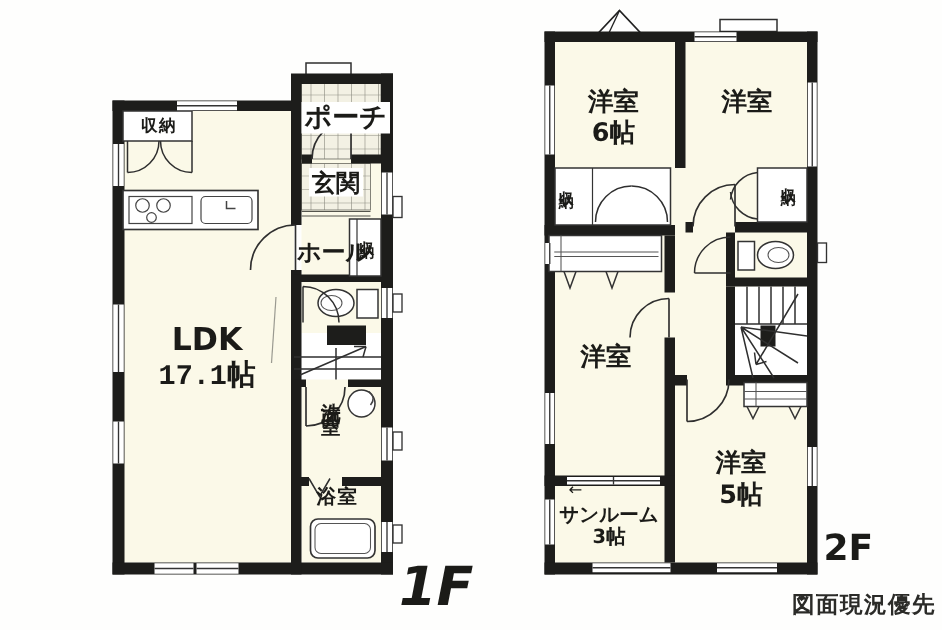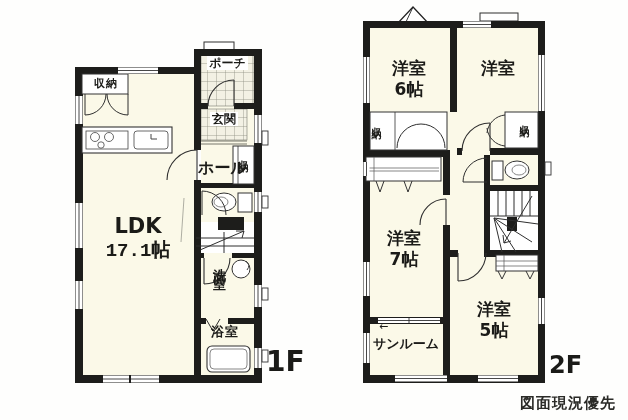--- a/index.html
+++ b/index.html
@@ -4,39 +4,39 @@
 <style>
   html,body{margin:0;padding:0;background:#fff;}
   .stage{position:relative;width:628px;height:420px;background:#fefefd;overflow:hidden;
          font-family:"DejaVu Sans","Liberation Sans",sans-serif;}
   svg{position:absolute;left:0;top:0;}
   .lbl{position:absolute;font-weight:600;color:#1b1b18;white-space:nowrap;line-height:1.22;}
   .c{text-align:center;}
   .v{writing-mode:vertical-rl;text-orientation:upright;line-height:1;}
   .bg{background:#fff;padding:0 2px;}
   #l-closet1f{left:84px;top:77px;width:44px;font-size:11px;text-align:center;letter-spacing:1px;}
-  #l-porch{left:201px;top:56px;width:53px;font-size:12px;text-align:center;}
-  #l-genkan{left:201px;top:112px;width:46px;font-size:12px;text-align:center;}
+  #l-porch{left:201px;top:68px;width:53px;font-size:18px;text-align:left;}
+  #l-genkan{left:201px;top:112px;width:46px;font-size:16px;text-align:center;}
   #l-hall{left:198px;top:158px;width:38px;font-size:16px;text-align:center;}
   #l-hallcloset{left:238px;top:152px;font-size:10px;letter-spacing:2px;}
   #l-ldk{left:88px;top:203px;width:100px;text-align:center;}
   #l-ldk .n{font-size:21px;margin-top:11px;} #l-ldk .s{font-size:19px;font-family:Liberation Mono, monospace;}
   #l-wash{left:213px;top:258px;font-size:13px;letter-spacing:4px;}
   #l-bath{left:189px;top:324px;width:50px;font-size:13px;text-align:right;letter-spacing:1px;}
-  #l-f1{left:266px;top:345px;font-size:28px;font-weight:600;}
+  #l-f1{left:266px;top:370px;font-size:36px;font-weight:600;font-style:italic;}
   #l-b6{left:369px;top:58px;width:80px;text-align:center;font-size:17px;}
   #l-b55{left:458px;top:58px;width:80px;text-align:center;font-size:17px;}
   #l-c2l{left:371px;top:119px;font-size:10px;letter-spacing:2px;}
   #l-c2r{left:519px;top:117px;font-size:10px;letter-spacing:2px;}
   #l-b7{left:365px;top:228px;width:78px;text-align:center;font-size:17px;}
   #l-b5{left:455px;top:299px;width:78px;text-align:center;font-size:17px;}
   #l-sun{left:362px;top:336px;width:88px;text-align:center;font-size:13px;line-height:1.18;}
   #l-arrow{left:379px;top:320px;font-size:11px;font-weight:400;}
   #l-f2{left:549px;top:351px;font-size:24px;font-weight:600;}
-  #l-stamp{left:520px;top:394px;width:104px;font-size:15px;font-weight:700;text-align:left;
+  #l-stamp{left:520px;top:394px;width:104px;font-size:15px;font-weight:700;text-align:right;
            letter-spacing:1px;color:#2b2b28;}
 </style>
 </head>
 <body>
 
 <div class="stage">
 
 <svg width="628" height="420" viewBox="0 0 628 420">
   <defs>
     <pattern id="tile" width="9" height="9" patternUnits="userSpaceOnUse">
@@ -284,27 +284,27 @@
   <div>洋室</div>
   <div>6帖</div>
 </div>
 <div class="lbl" id="l-b55">
   <div>洋室</div>
 </div>
 <div class="lbl v" id="l-c2l">収納</div>
 <div class="lbl v" id="l-c2r">収納</div>
 <div class="lbl" id="l-b7">
   <div>洋室</div>
-  <div>7帖</div>
 </div>
 <div class="lbl" id="l-b5">
   <div>洋室</div>
   <div>5帖</div>
 </div>
 <div class="lbl" id="l-sun">
   <div>サンルーム</div>
+  <div>3帖</div>
 </div>
 <div class="lbl" id="l-arrow">←</div>
 <div class="lbl" id="l-f2">2F</div>
 
 <div class="lbl" id="l-stamp">図面現況優先</div>
 
 </div>
 
 </body></html>

